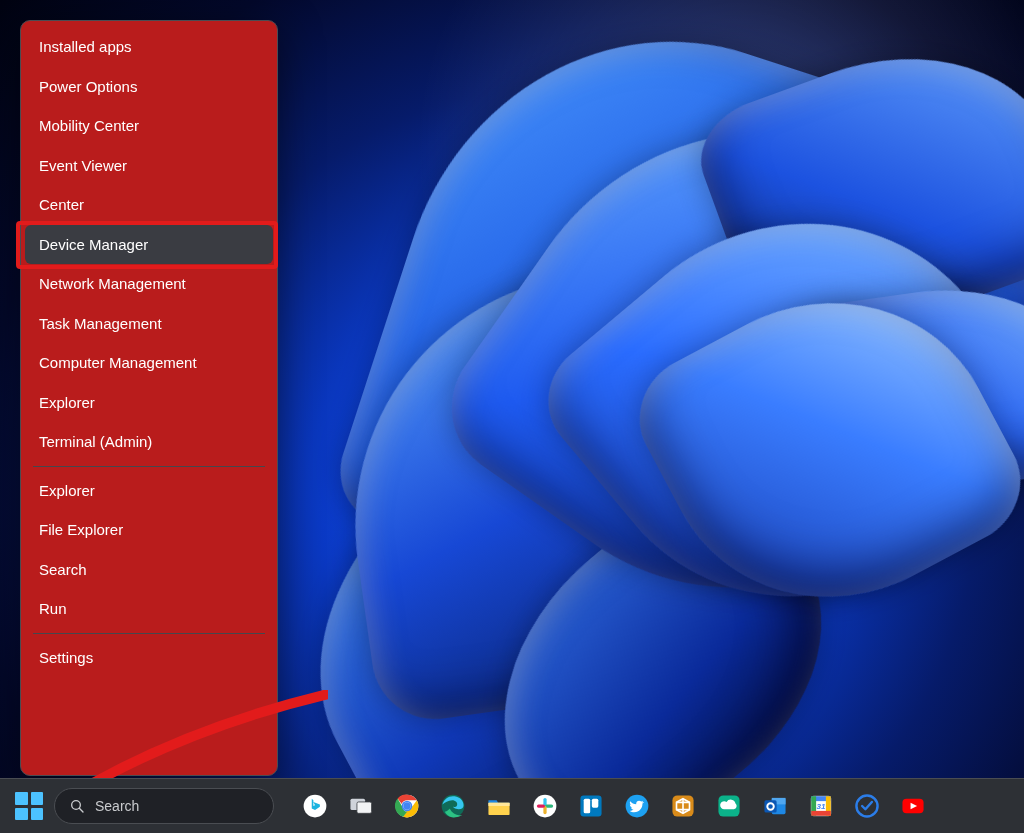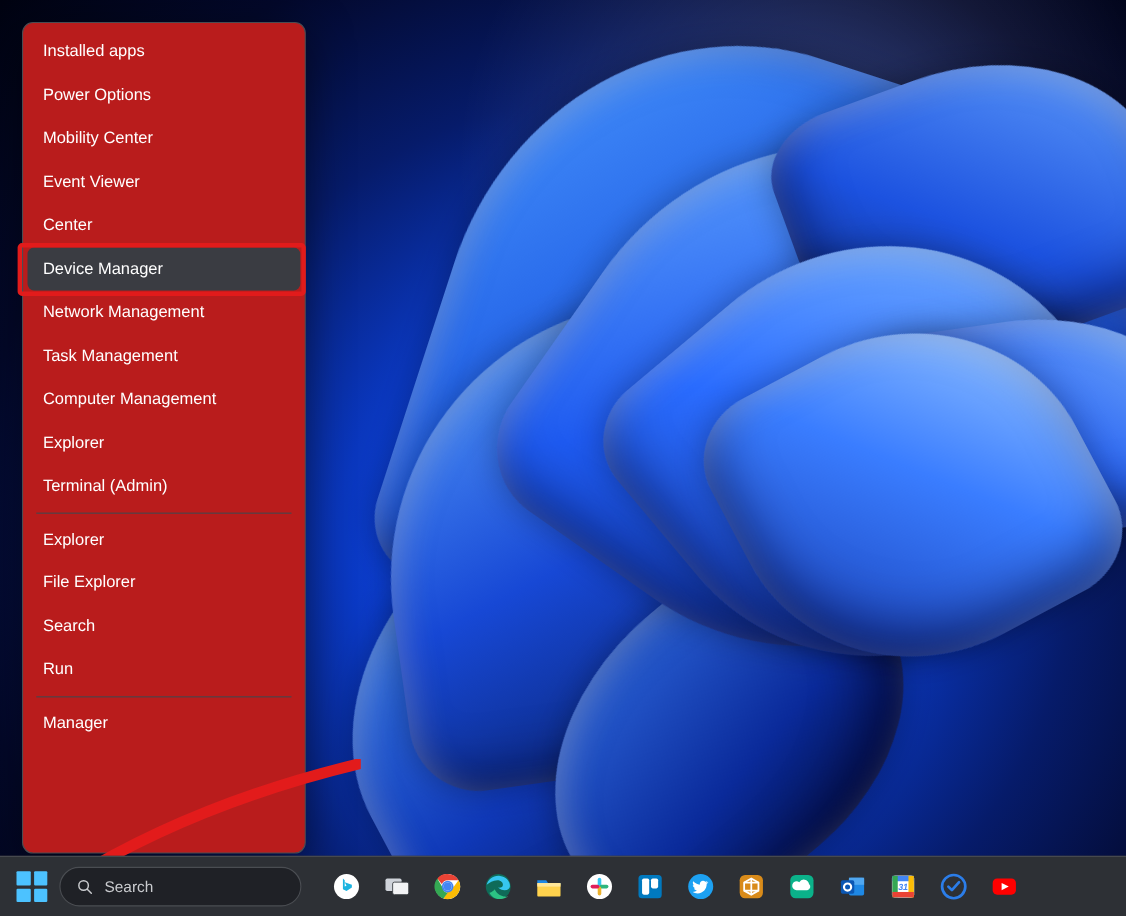--- a/index.html
+++ b/index.html
@@ -168,21 +168,21 @@
       <span>File Explorer</span>
     </div>
     <div class="item">
       <span>Search</span>
     </div>
     <div class="item">
       <span>Run</span>
     </div>
     <div class="sep"></div>
     <div class="item">
-      <span>Manager</span>
+      <span>Settings</span>
     </div>
   </div>
 
 <div class="highlight-box"></div>
 
 <svg class="arrow" viewBox="0 0 290 130">
   <defs>
     <linearGradient id="ag" x1="0" y1="0" x2="1" y2="0.3">
       <stop offset="0" stop-color="#e21b1b"></stop>
       <stop offset="1" stop-color="#e21b1b"></stop>

